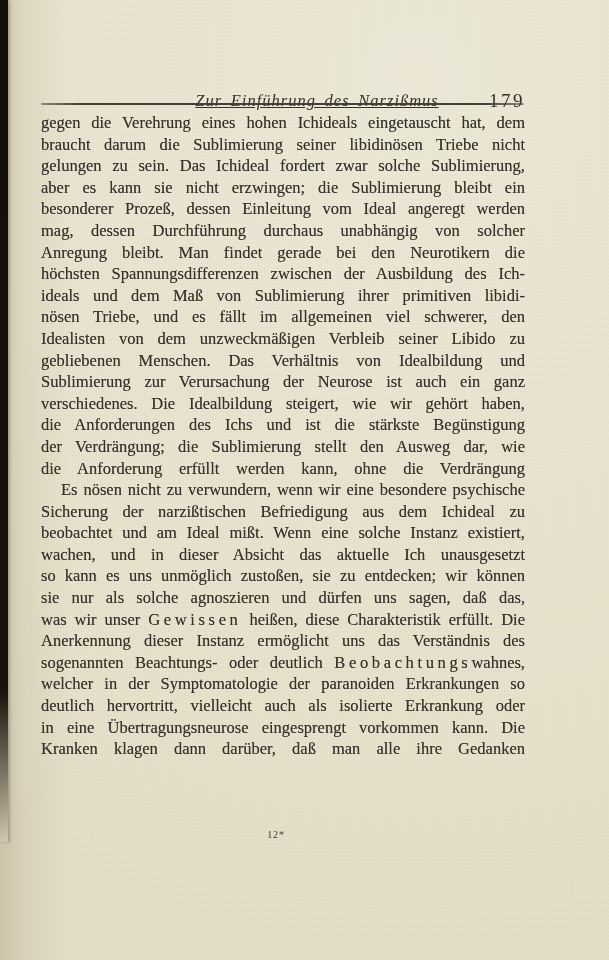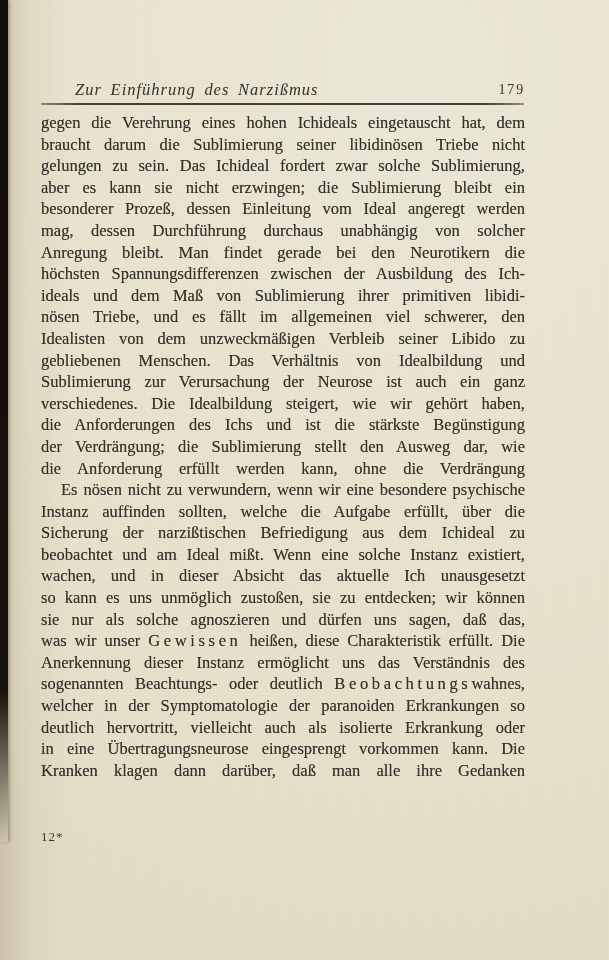--- a/index.html
+++ b/index.html
@@ -40,39 +40,41 @@
     background: linear-gradient(to bottom,
       var(--edge, #14100a) 0%,
       #17120b 82%,
       rgba(23,18,11,0) 100%);
     box-shadow: 2px 0 3px rgba(60,45,25,0.30);
   }
 
   .running-head {
     position: absolute;
     left: 41px;
-    top: 79px;
+    top: 90px;
     width: 484px;
     height: 22px;
     font-size: 16.5px;
     line-height: 22px;
+    text-align: center;
+    text-decoration: underline;
   }
   .head-title {
     position: relative;
     left: 34px;
     font-style: italic;
     letter-spacing: 0.06em;
     word-spacing: 0.22em;
   }
   .page-num {
     position: absolute;
     right: 0;
     top: 0;
     font-style: normal;
-    font-size: 14px;
+    font-size: 19px;
     letter-spacing: 0.13em;
   }
   .head-rule {
     position: absolute;
     left: 41px;
     top: 103px;
     width: 483px;
     height: 2px;
     background: linear-gradient(to right,
       rgba(69,64,54,0.55), var(--rule, #454036) 8%,
@@ -102,22 +104,22 @@
   }
   .gesperrt {
     letter-spacing: 0.22em;
   }
 
   .signature {
     position: absolute;
     left: 41px;
     top: 829px;
     width: 470px;
-    text-align: left;
-    font-size: 13px;
+    text-align: center;
+    font-size: 10px;
     letter-spacing: 0.08em;
     color: #3c382f;
   }
 </style>
 </head>
 <body>
 
 <div class="page">
   <div class="scan-edge"></div>
 
@@ -140,21 +142,20 @@
       <div class="line">ideals und dem Maß von Sublimierung ihrer primitiven libidi-</div>
       <div class="line">nösen Triebe, und es fällt im allgemeinen viel schwerer, den</div>
       <div class="line">Idealisten von dem unzweckmäßigen Verbleib seiner Libido zu</div>
       <div class="line">gebliebenen Menschen. Das Verhältnis von Idealbildung und</div>
       <div class="line">Sublimierung zur Verursachung der Neurose ist auch ein ganz</div>
       <div class="line">verschiedenes. Die Idealbildung steigert, wie wir gehört haben,</div>
       <div class="line">die Anforderungen des Ichs und ist die stärkste Begünstigung</div>
       <div class="line">der Verdrängung; die Sublimierung stellt den Ausweg dar, wie</div>
       <div class="line">die Anforderung erfüllt werden kann, ohne die Verdrängung</div>
       <div class="line indent">Es nösen nicht zu verwundern, wenn wir eine besondere psychische</div>
-      <div class="line">Instanz auffinden sollten, welche die Aufgabe erfüllt, über die</div>
       <div class="line">Sicherung der narzißtischen Befriedigung aus dem Ichideal zu</div>
       <div class="line">beobachtet und am Ideal mißt. Wenn eine solche Instanz existiert,</div>
       <div class="line">wachen, und in dieser Absicht das aktuelle Ich unausgesetzt</div>
       <div class="line">so kann es uns unmöglich zustoßen, sie zu entdecken; wir können</div>
       <div class="line">sie nur als solche agnoszieren und dürfen uns sagen, daß das,</div>
       <div class="line"><span>was wir unser </span><span class="gesperrt">Gewissen</span><span> heißen, diese Charakteristik erfüllt. Die</span></div>
       <div class="line">Anerkennung dieser Instanz ermöglicht uns das Verständnis des</div>
       <div class="line"><span>sogenannten Beachtungs- oder deutlich </span><span class="gesperrt">Beobachtungs</span><span>wahnes,</span></div>
       <div class="line">welcher in der Symptomatologie der paranoiden Erkrankungen so</div>
       <div class="line">deutlich hervortritt, vielleicht auch als isolierte Erkrankung oder</div>

